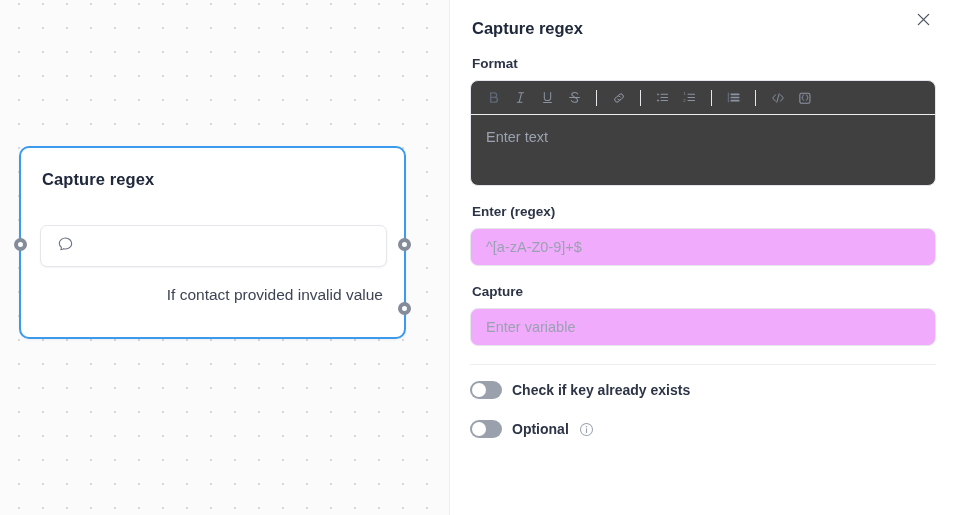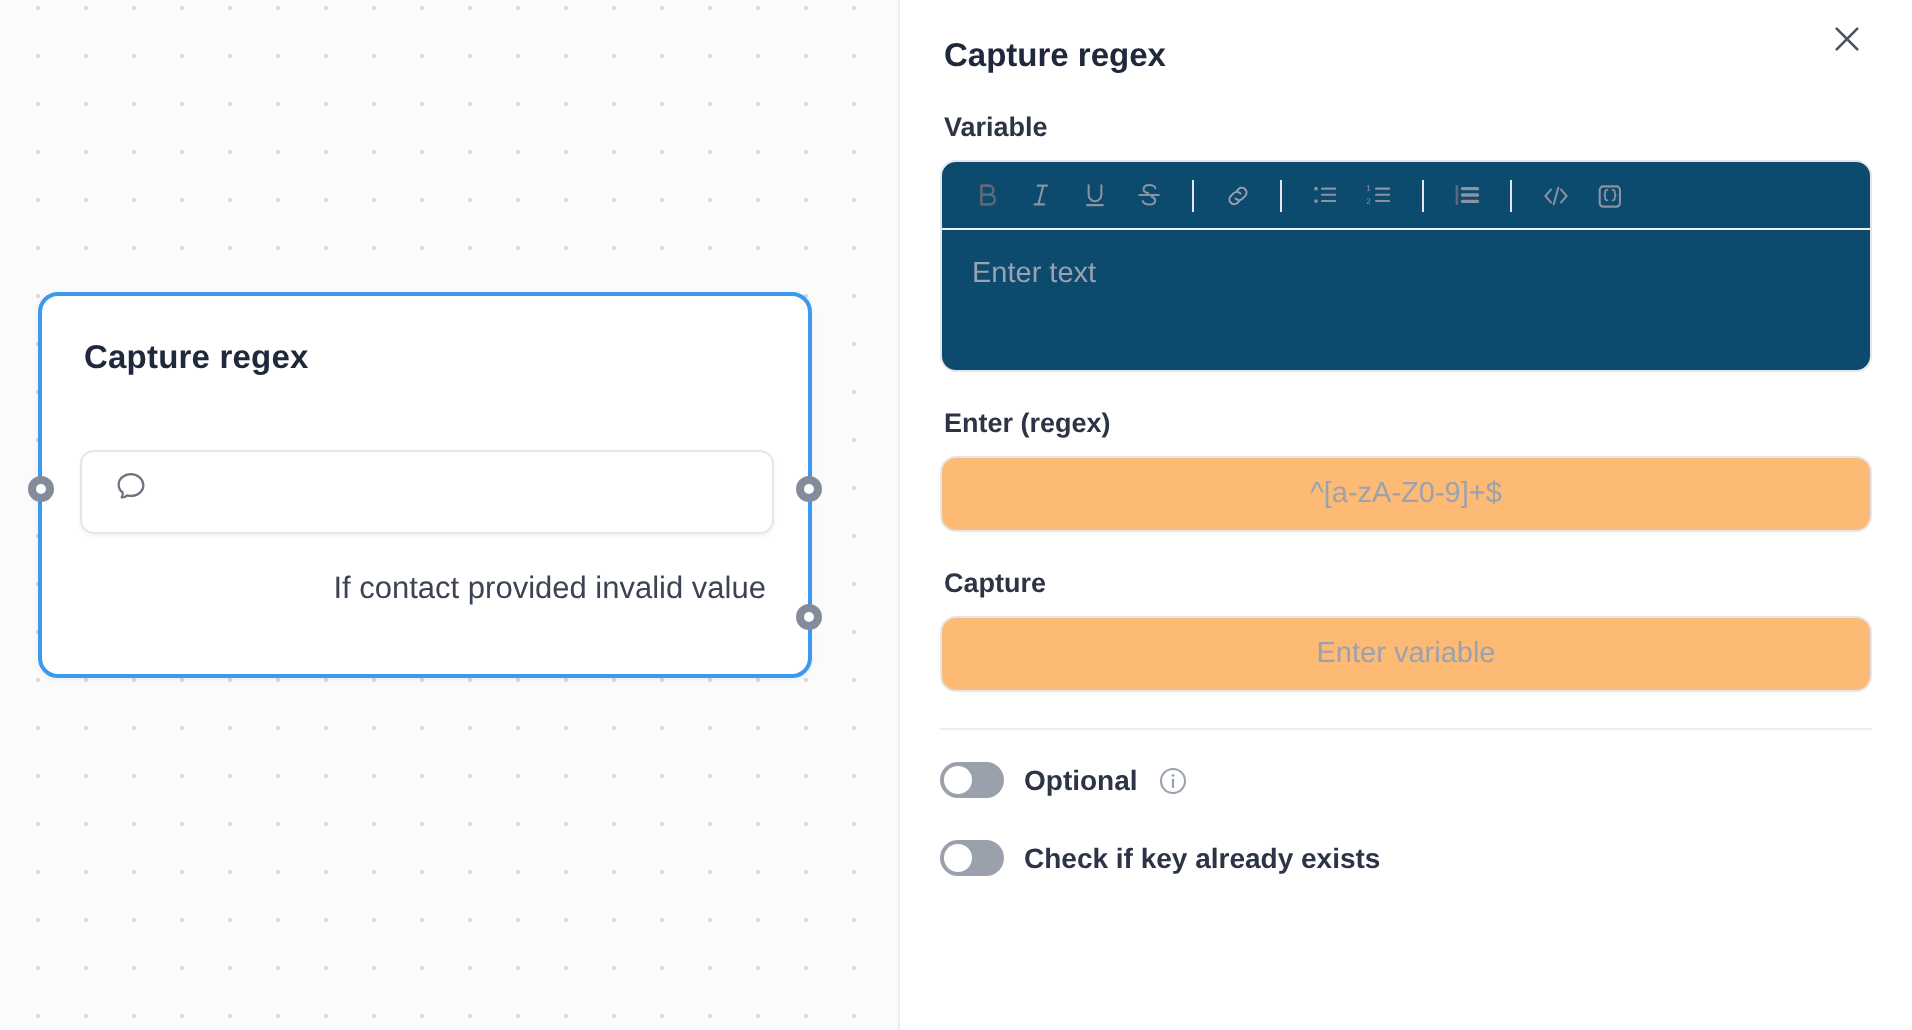--- a/index.html
+++ b/index.html
@@ -91,21 +91,21 @@
     font-size: 13.5px; font-weight: bold; color: #2c3446;
     margin: 0 0 9px 2px;
   }
   .group { margin-bottom: 18px; }
 
   
   .editor {
     border: 1px solid #e4e6ec;
     border-radius: 8px;
     overflow: hidden;
-    background: #0c4a6e;
+    background: #404040;
   }
   .editor-toolbar {
     height: 34px;
     border-bottom: 1px solid #eceef2;
     display: flex; align-items: center;
     padding: 0 10px;
     gap: 2px;
   }
   .tb-btn {
     width: 25px; height: 25px;
@@ -119,27 +119,26 @@
     height: 70px;
     padding: 13px 15px;
   }
   .editor-placeholder { font-size: 14.5px; color: #9aa1b0; }
 
   .text-input {
     width: 100%;
     height: 38px;
     border: 1px solid #e4e6ec;
     border-radius: 8px;
-    background: #fdba74;
+    background: #f0abfc;
     padding: 0 15px;
     font-family: "Liberation Sans", sans-serif;
     font-size: 14.5px;
     color: #2c3446;
     outline: none;
-    text-align: center;
   }
   .text-input::placeholder { color: #9aa1b0; }
 
   .divider { height: 1px; background: #eceef2; margin: 18px 0 16px; }
 
   .toggle-row {
     display: flex; align-items: center;
     gap: 10px;
     margin-bottom: 21px;
   }
@@ -190,21 +189,21 @@
     <div class="panel-header">
       <div class="panel-title">Capture regex</div>
       <div class="close-btn">
         <svg width="15" height="15" viewBox="0 0 16 16" fill="none">
           <path d="M2.5 2.5 13.5 13.5M13.5 2.5 2.5 13.5" stroke="#4a5263" stroke-width="1.4" stroke-linecap="round"></path>
         </svg>
       </div>
     </div>
 
     <div class="group">
-      <div class="field-label">Variable</div>
+      <div class="field-label">Format</div>
 
       <div class="editor">
         <div class="editor-toolbar">
 
           <div class="tb-btn">
             <svg width="15" height="15" viewBox="0 0 16 16" fill="none">
               <path d="M5 3h4a2.4 2.4 0 0 1 0 4.8H5zM5 7.8h4.6a2.6 2.6 0 0 1 0 5.2H5z" stroke="#5f6878" stroke-width="1.4" stroke-linejoin="round"></path>
             </svg>
           </div>
 
@@ -289,36 +288,36 @@
       <div class="field-label">Enter (regex)</div>
       <input class="text-input" type="text" placeholder="^[a-zA-Z0-9]+$" style="">
     </div>
 
     <div class="group">
       <div class="field-label">Capture</div>
       <input class="text-input" type="text" placeholder="Enter variable" style="">
     </div>
 
     <div class="divider"></div>
+
+    <div class="toggle-row">
+      <div class="toggle">
+        <div class="knob"></div>
+      </div>
+      <span class="toggle-label">Check if key already exists</span>
+    </div>
 
     <div class="toggle-row">
       <div class="toggle">
         <div class="knob"></div>
       </div>
       <span class="toggle-label">Optional</span>
       <span class="info-ico">
         <svg width="15" height="15" viewBox="0 0 16 16" fill="none">
           <circle cx="8" cy="8" r="6.4" stroke="#9aa1b0" stroke-width="1.1"></circle>
           <path d="M8 7.2v4" stroke="#9aa1b0" stroke-width="1.2" stroke-linecap="round"></path>
           <circle cx="8" cy="5" r=".8" fill="#9aa1b0"></circle>
         </svg>
       </span>
     </div>
 
-    <div class="toggle-row">
-      <div class="toggle">
-        <div class="knob"></div>
-      </div>
-      <span class="toggle-label">Check if key already exists</span>
-    </div>
-
   </div>
 </div>
 
 </body></html>

